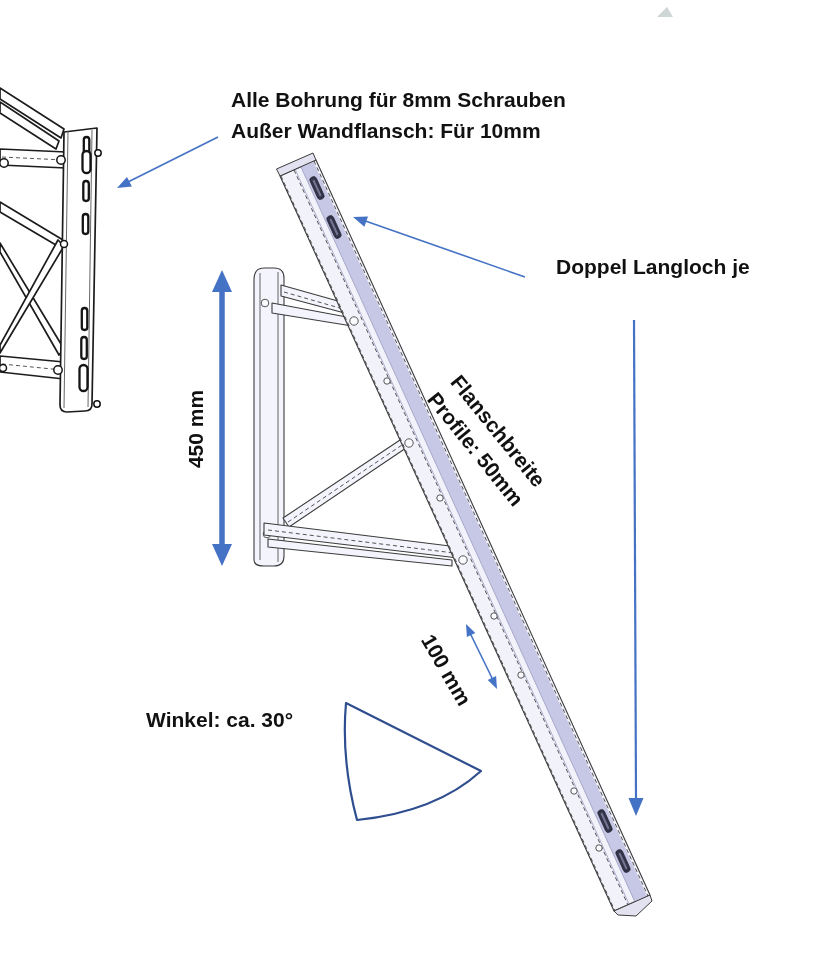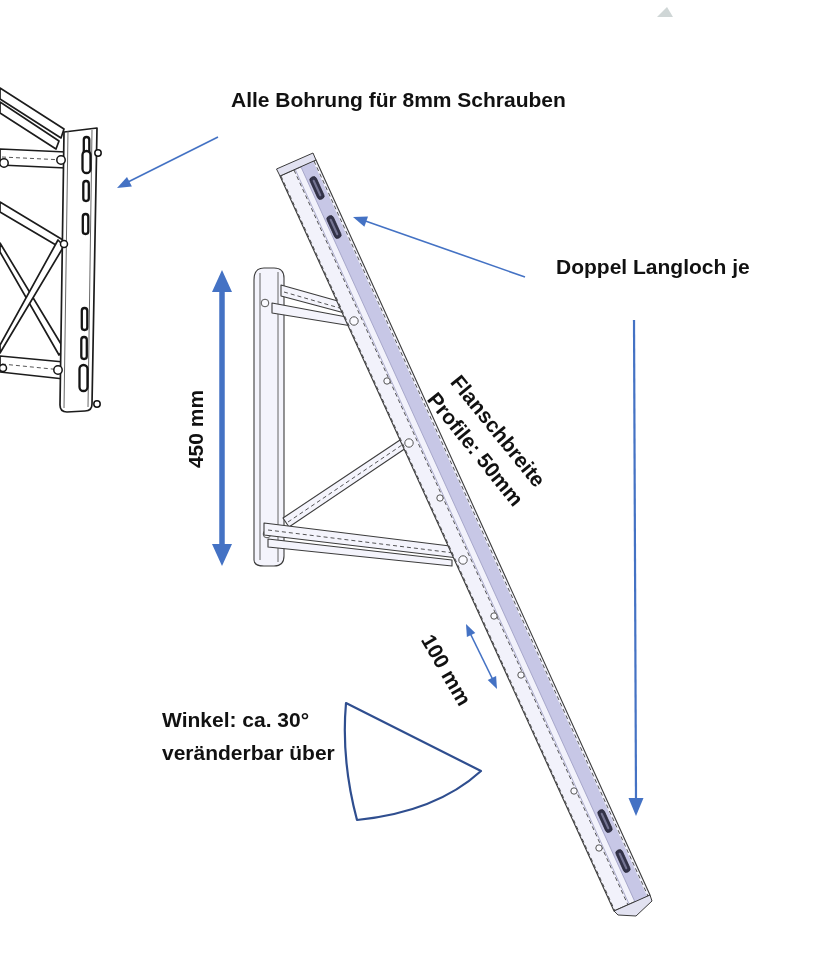--- a/index.html
+++ b/index.html
@@ -18,21 +18,21 @@
   #scene{position:absolute;left:0;top:0;}
   .note{
     position:absolute;font-weight:700;font-size:21px;color:var(--text);
     white-space:nowrap;
   }
   .drill-note{left:231px;top:84px;line-height:31px;}
   .slot-note{left:556px;top:251px;line-height:31px;}
   .height-label{left:146px;top:417px;width:100px;text-align:center;transform:rotate(-90deg);transform-origin:center;}
   .flange-note{left:397px;top:411px;width:180px;text-align:center;line-height:29px;transform:rotate(51deg);transform-origin:center;}
   .spacing-label{left:391px;top:658px;width:110px;text-align:center;transform:rotate(60deg);transform-origin:center;}
-  .angle-note{left:162px;top:703px;line-height:33px;}
+  .angle-note{left:146px;top:703px;line-height:33px;}
 
   
   .la{stroke:#1c1c1c;stroke-width:1.7;fill:#ffffff;stroke-linejoin:round;}
   .la-thin{stroke:#555;stroke-width:0.9;fill:none;}
   .la-slot{stroke:#141414;stroke-width:2.3;fill:#ffffff;}
   .la-bolt{stroke:#141414;stroke-width:1.5;fill:#ffffff;}
   .cad{stroke:var(--outline);stroke-width:1.1;fill:#f4f4fc;stroke-linejoin:round;}
   .cad-cap{stroke:var(--outline);stroke-width:1;fill:#e2e2f1;stroke-linejoin:round;}
   .cad-band{fill:var(--rail-fill);stroke:none;}
   .cad-main{fill:var(--rail-light);stroke:var(--outline);stroke-width:1.1;stroke-linejoin:round;}
@@ -185,33 +185,33 @@
       <polygon class="arrow-head" points="497,689 496.1,676.1 487.7,680.1"></polygon>
     </g>
 
     <path class="wedge" d="M346,703 L481,771 Q436,812 357,820 Q341,760 346,703 Z"></path>
 
     <polygon points="657,17 673,17 667,7" fill="#a8b4b4" opacity="0.55"></polygon>
   </svg>
 
   <div class="note drill-note">
     <div>Alle Bohrung für 8mm Schrauben</div>
+    <div>Außer Wandflansch: Für 10mm</div>
   </div>
 
   <div class="note slot-note">
     <div>Doppel Langloch je</div>
   </div>
 
   <div class="note height-label">450 mm</div>
 
   <div class="note flange-note">
     <div>Flanschbreite</div>
     <div>Profile: 50mm</div>
   </div>
 
   <div class="note spacing-label">100 mm</div>
 
   <div class="note angle-note">
     <div>Winkel: ca. 30°</div>
-    <div>veränderbar über</div>
   </div>
 
 </div>
 
 </body></html>

